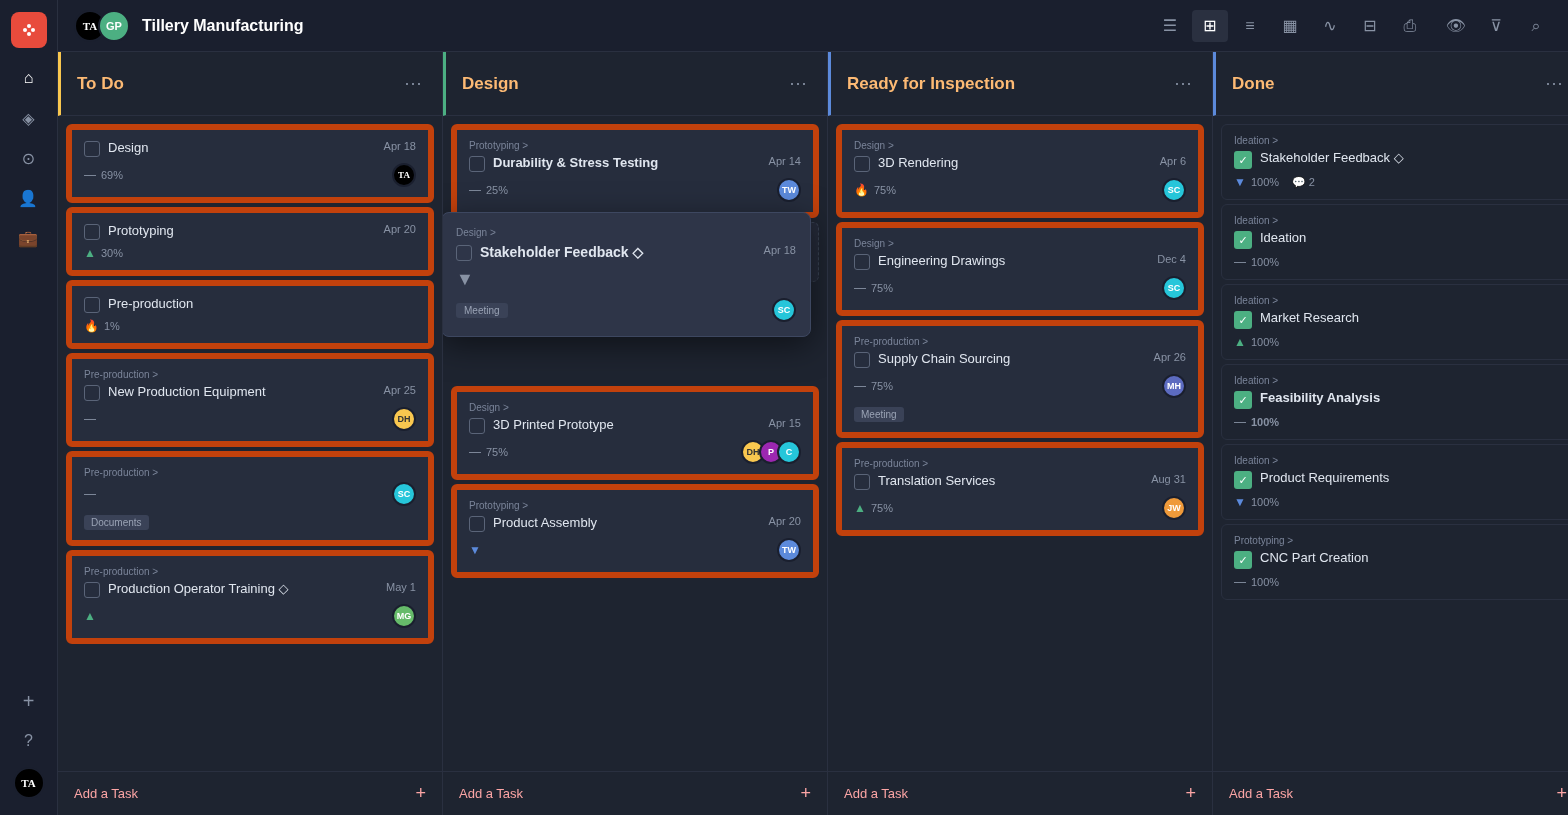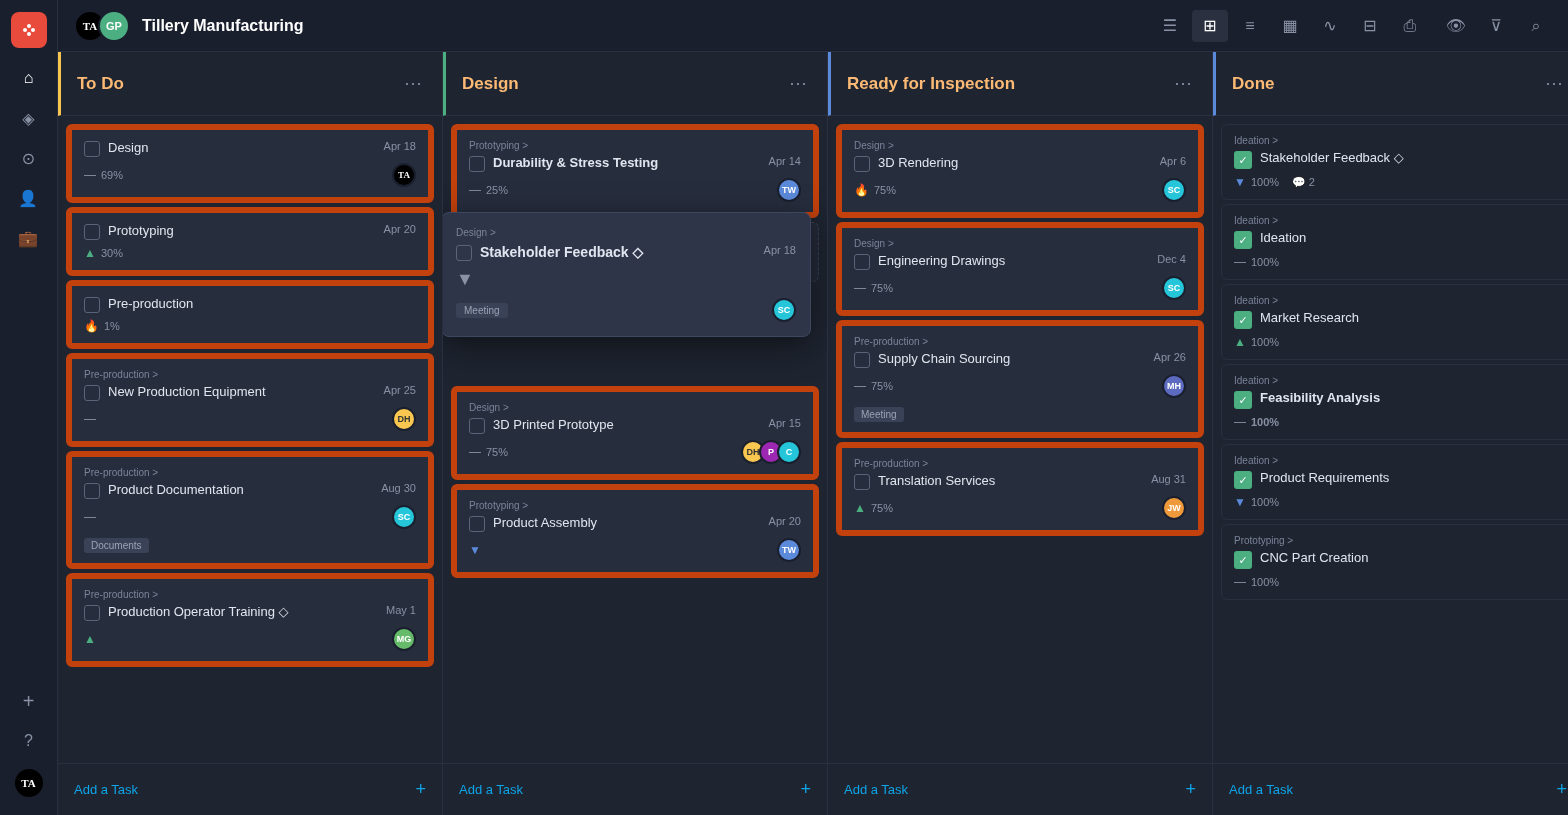--- a/index.html
+++ b/index.html
@@ -174,26 +174,26 @@
     .task-tag {
       background: #3a4257; color: #9aa3b5;
       font-size: 10px; padding: 2px 7px; border-radius: 3px;
     }
     .task-avatars { display: flex; margin-left: auto; }
     .task-avatars .avatar { width: 24px; height: 24px; font-size: 9px; margin-left: -6px; }
     .task-avatars .avatar:first-child { margin-left: 0; }
 
     
     .add-task-row {
-      height: 52px;
+      height: 44px;
       display: flex; align-items: center; justify-content: space-between;
       padding: 16px 16px;
       border-top: 1px solid #2a3040;
       cursor: pointer;
-      color: #0ea5e9;
+      color: #fca5a5;
       font-size: 13px;
       flex-shrink: 0;
     }
     .add-task-plus { font-size: 18px; }
     .popup-card {
       background: #2e3548;
       border: 1px solid #3d4760;
       border-radius: 8px;
       width: 370px;
       padding: 14px;
@@ -337,25 +337,20 @@
                 <span class="progress-icon neutral">—</span>
               </div>
               <div class="task-avatars">
                 <div class="avatar avatar-dh">DH</div>
               </div>
             </div>
           </div>
 
           <div class="task-card">
             <div class="task-card-section">Pre-production &gt;</div>
-            <div class="task-card-top">
-              <div class="task-checkbox"></div>
-              <span class="task-name">Product Documentation</span>
-              <span class="task-date">Aug 30</span>
-            </div>
             <div class="task-card-bottom">
               <div class="task-progress">
                 <span class="progress-icon neutral">—</span>
               </div>
               <div class="task-avatars">
                 <div class="avatar avatar-sc">SC</div>
               </div>
             </div>
             <div style="margin-top:6px;">
               <span class="task-tag">Documents</span>

